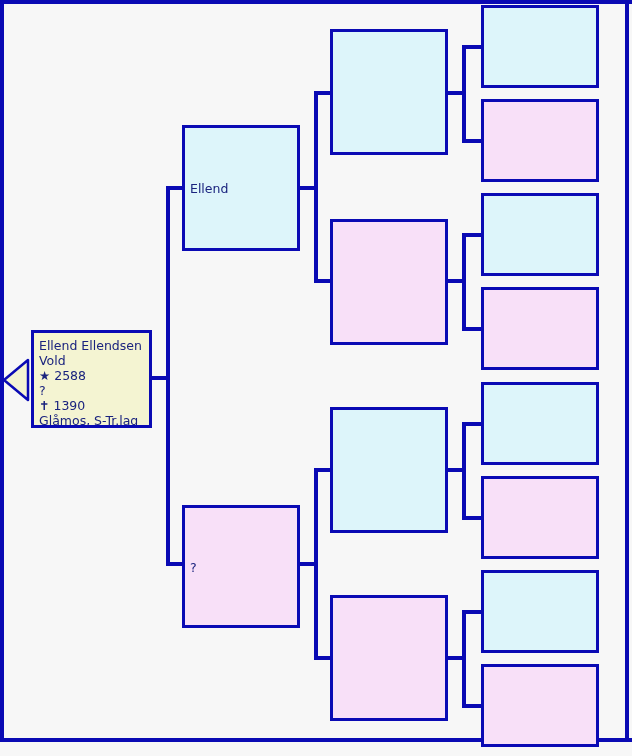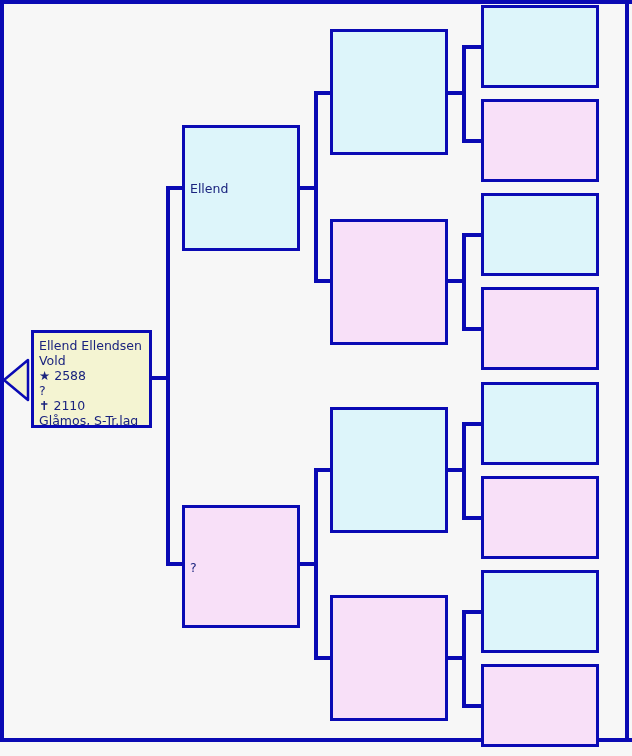--- a/index.html
+++ b/index.html
@@ -113,21 +113,21 @@
   <div class="ln" style="left:462px; top:422px; width:4px; height:98px;"></div>
   <div class="ln" style="left:462px; top:422px; width:20px; height:4px;"></div>
   <div class="ln" style="left:462px; top:516px; width:20px; height:4px;"></div>
 
   <div class="ln" style="left:448px; top:656px; width:17px; height:4px;"></div>
   <div class="ln" style="left:462px; top:610px; width:4px; height:98px;"></div>
   <div class="ln" style="left:462px; top:610px; width:20px; height:4px;"></div>
   <div class="ln" style="left:462px; top:704px; width:20px; height:4px;"></div>
 
   <div class="pbox fill-self" style="left:31px; top:330px; width:121px; height:98px;">
-    <div class="txt self-txt"><span>Ellend Ellendsen</span><br><span>Vold</span><br><span>★</span>&nbsp;<span>2588</span><br><span>?</span><br><span>✝</span>&nbsp;<span>2110</span><br><span>Glåmos, S-Tr.lag</span></div>
+    <div class="txt self-txt"><span>Ellend Ellendsen</span><br><span>Vold</span><br><span>★</span>&nbsp;<span>2588</span><br><span>?</span><br><span>✝</span>&nbsp;<span>1390</span><br><span>Glåmos, S-Tr.lag</span></div>
   </div>
 
   <div class="pbox fill-m" style="left:182px; top:125px; width:118px; height:126px;">
     <div class="txt mid-txt">Ellend</div>
   </div>
 
   <div class="pbox fill-f" style="left:182px; top:505px; width:118px; height:123px;">
     <div class="txt mid-txt">?</div>
   </div>
 

